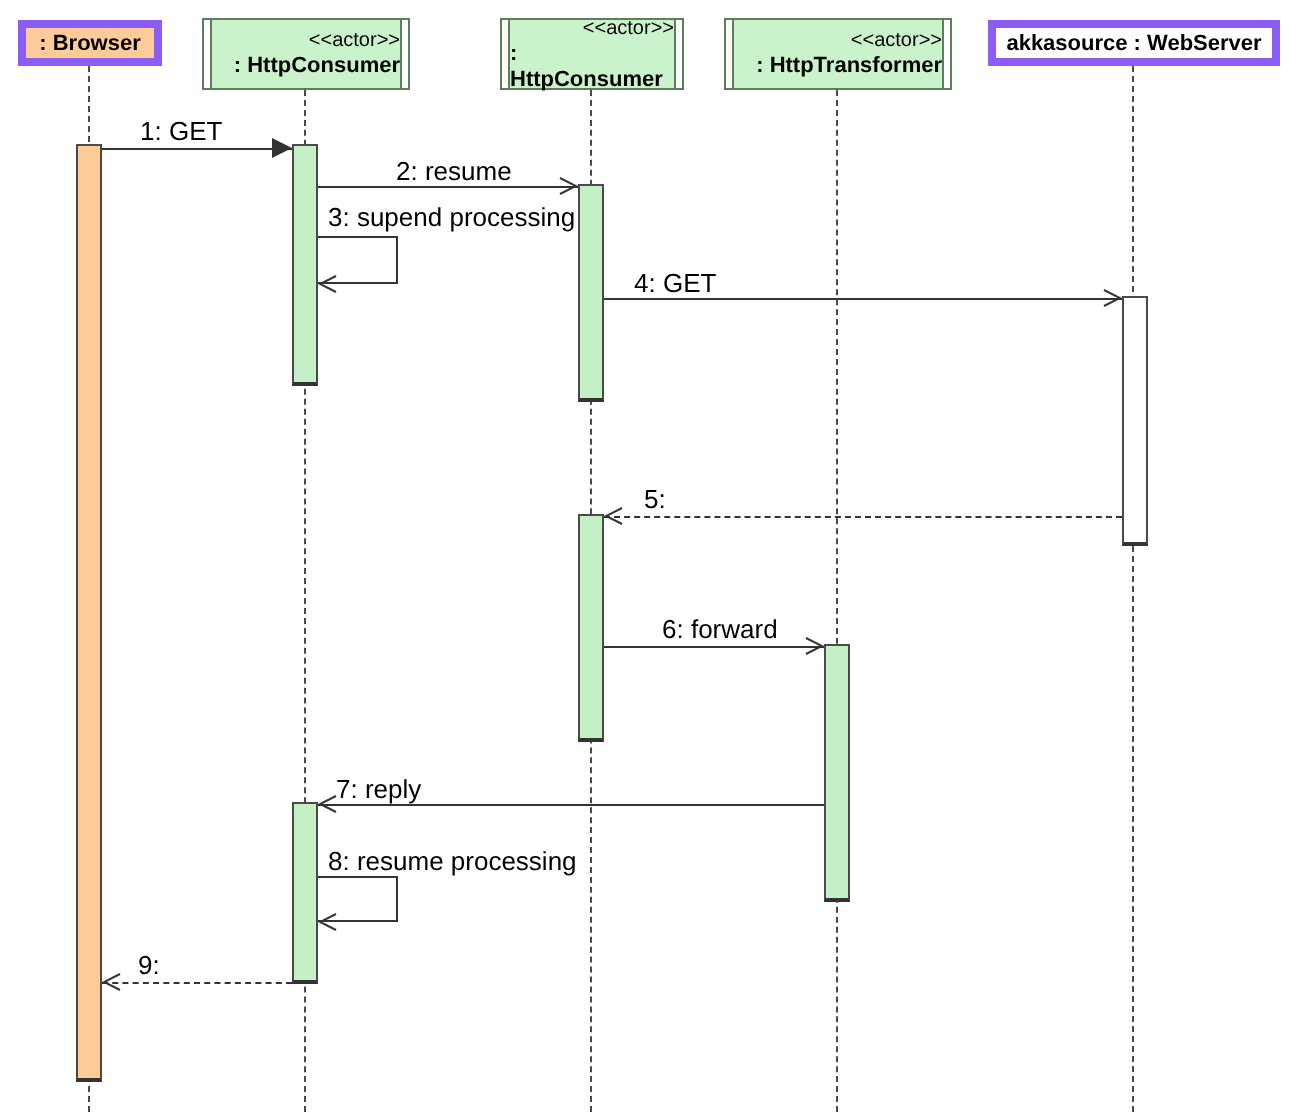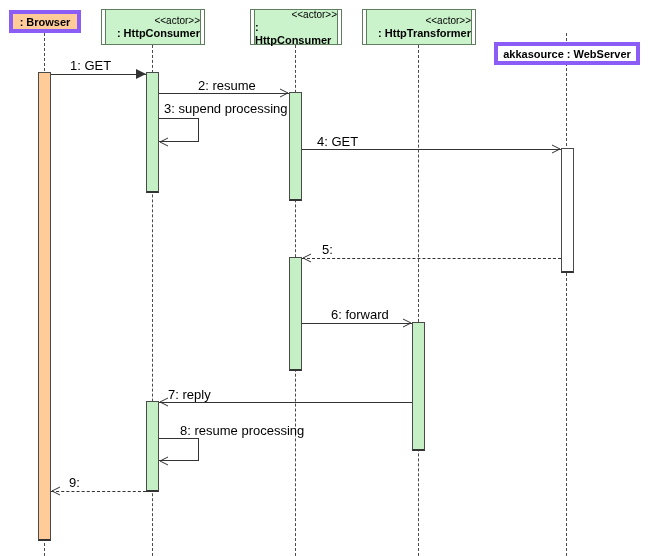--- a/index.html
+++ b/index.html
@@ -77,21 +77,21 @@
     </div>
   </div>
 
   <div class="head actor" style="left:362px; top:9px; width:114px; height:36px;">
     <div class="actor-inner">
       <span class="stereo">&lt;&lt;actor&gt;&gt;</span>
       <span class="pname">: HttpTransformer</span>
     </div>
   </div>
 
-  <div class="head plain fill-white" style="left:494px; top:10px; width:146px; height:23px;margin-top:32px;">
+  <div class="head plain fill-white" style="left:494px; top:10px; width:146px; height:23px;">
     <span class="pname">akkasource : WebServer</span>
   </div>
 
   <div class="act orange" style="left:38px;  top:72px;  height:469px;"></div>
   <div class="act green" style="left:146px; top:72px;  height:121px;"></div>
   <div class="act green" style="left:146px; top:401px; height:91px;"></div>
   <div class="act green" style="left:289px; top:92px;  height:109px;"></div>
   <div class="act green" style="left:289px; top:257px; height:114px;"></div>
   <div class="act green" style="left:412px; top:322px; height:129px;"></div>
   <div class="act white" style="left:561px; top:148px; height:125px;"></div>
@@ -135,21 +135,21 @@
   <div class="mline" style="left:159px; top:402px; width:253px;"></div>
   <svg class="arrow" style="left:159px; top:397px;" width="10" height="10">
     <polyline points="9,1 1,5 9,9" fill="none" stroke="#333333" stroke-width="1"></polyline>
   </svg>
   <span class="mlabel" style="left:168px; top:389px;">7: reply</span>
 
   <div class="selfmsg" style="left:159px; top:438px; width:40px; height:23px;"></div>
   <svg class="arrow" style="left:159px; top:456px;" width="10" height="10">
     <polyline points="9,1 1,5 9,9" fill="none" stroke="#333333" stroke-width="1"></polyline>
   </svg>
-  <span class="mlabel" style="left:164px; top:425px;margin-left:16px;">8: resume processing</span>
+  <span class="mlabel" style="left:164px; top:425px;">8: resume processing</span>
 
   <div class="mline dashed" style="left:51px; top:491px; width:95px;"></div>
   <svg class="arrow" style="left:51px; top:486px;" width="10" height="10">
     <polyline points="9,1 1,5 9,9" fill="none" stroke="#333333" stroke-width="1"></polyline>
   </svg>
   <span class="mlabel" style="left:69px; top:477px;">9:</span>
 
 </div>
 
 </body></html>

